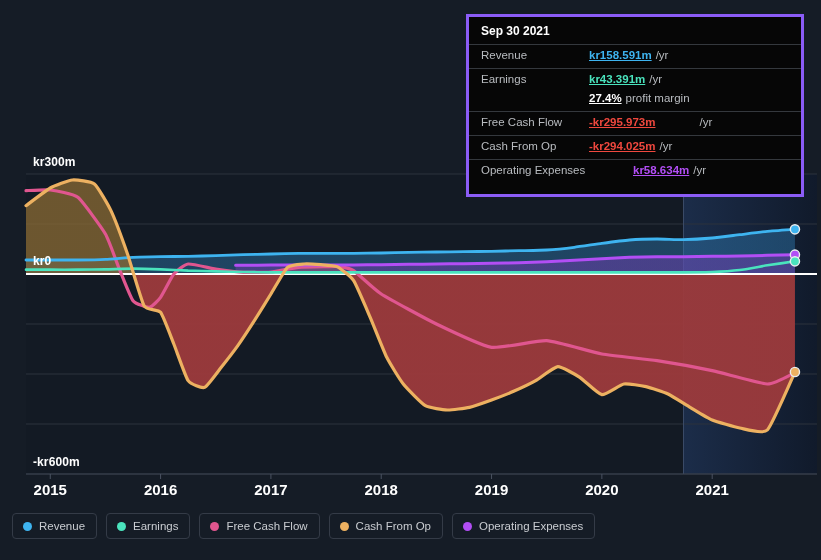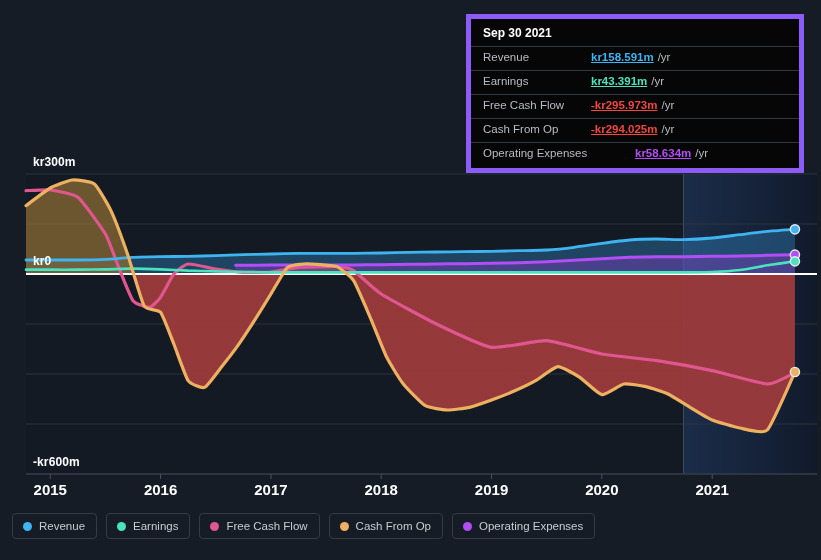--- a/index.html
+++ b/index.html
@@ -50,23 +50,23 @@
     white-space: nowrap;
   }
 
   
   #tooltip {
     position: absolute;
     left: 466px;
     top: 14px;
     width: 338px;
     background: #060606;
-    border: 5px solid #8b5cf6;
+    border: 3px solid #8b5cf6;
     box-sizing: border-box;
-    padding: 6px 0 2px 0;
+    padding: 6px 0 11px 0;
     font-size: 11.5px;
   }
   #tooltip-title {
     color: #ffffff;
     font-weight: 700;
     font-size: 12px;
     padding: 1px 12px 6px 12px;
   }
   .tt-row {
     display: flex;
@@ -234,23 +234,30 @@
           <span class="tt-unit">/yr</span>
         </div>
       </div>
       <div class="tt-row">
         <div class="tt-key">Earnings</div>
         <div style="display: flex; align-items: baseline;">
           <span class="tt-val v-earn">kr43.391m</span>
           <span class="tt-unit">/yr</span>
         </div>
       </div>
+      <div class="tt-row no-rule">
+        <div class="tt-key"></div>
+        <div style="display: flex; align-items: baseline;">
+          <span class="tt-val v-white">27.4%</span>
+          <span class="tt-sub-label">profit margin</span>
+        </div>
+      </div>
       <div class="tt-row">
         <div class="tt-key">Free Cash Flow</div>
-        <div style="display: flex; align-items: flex-end;">
+        <div style="display: flex; align-items: flex-end; gap: 40px;">
           <span class="tt-val v-fcf">-kr295.973m</span>
           <span class="tt-unit">/yr</span>
         </div>
       </div>
       <div class="tt-row">
         <div class="tt-key">Cash From Op</div>
         <div style="display: flex; align-items: baseline;">
           <span class="tt-val v-fcf">-kr294.025m</span>
           <span class="tt-unit">/yr</span>
         </div>

